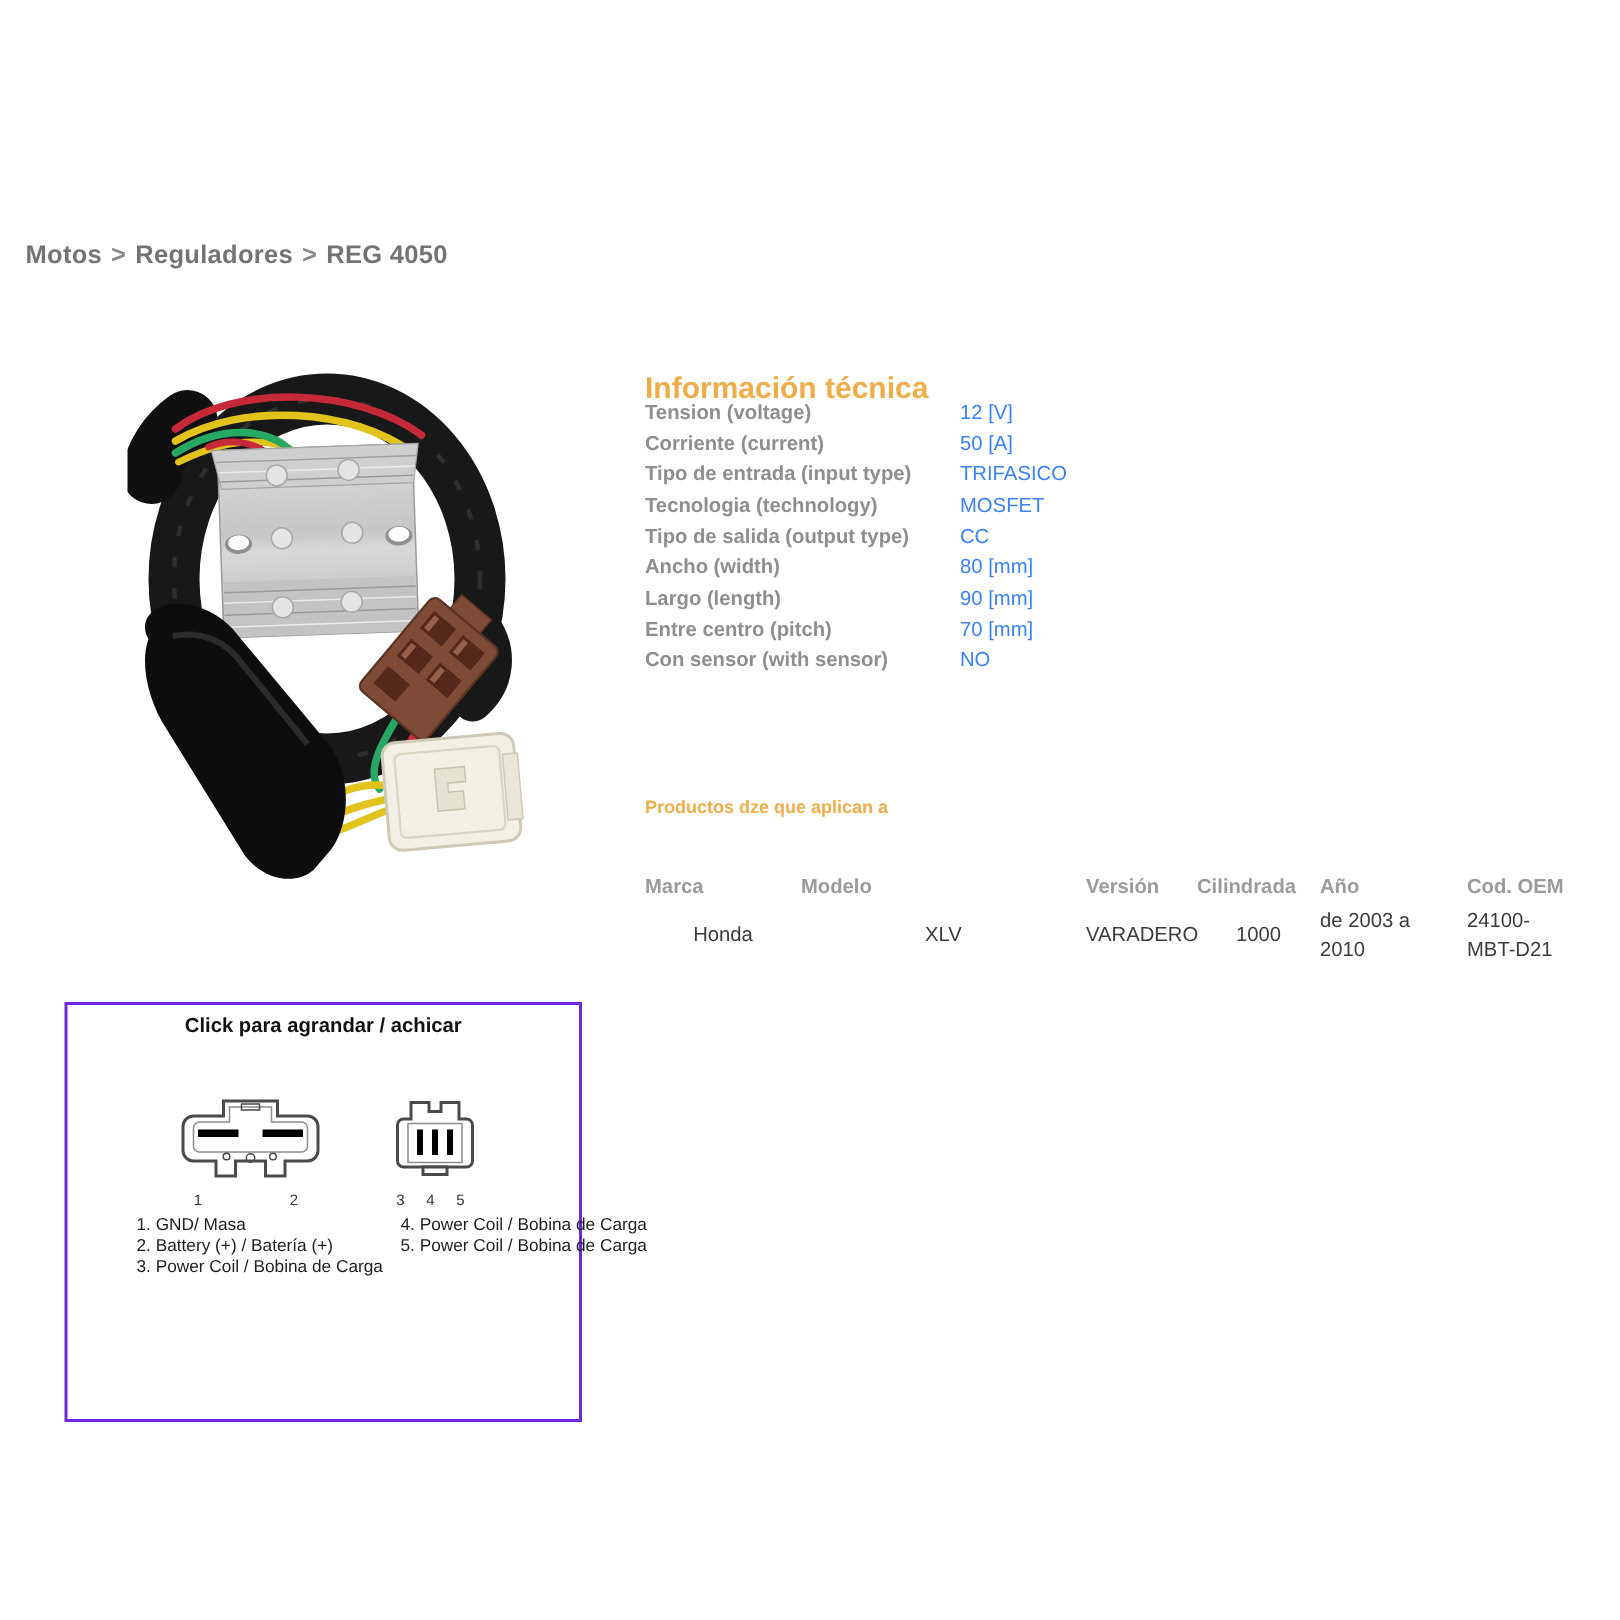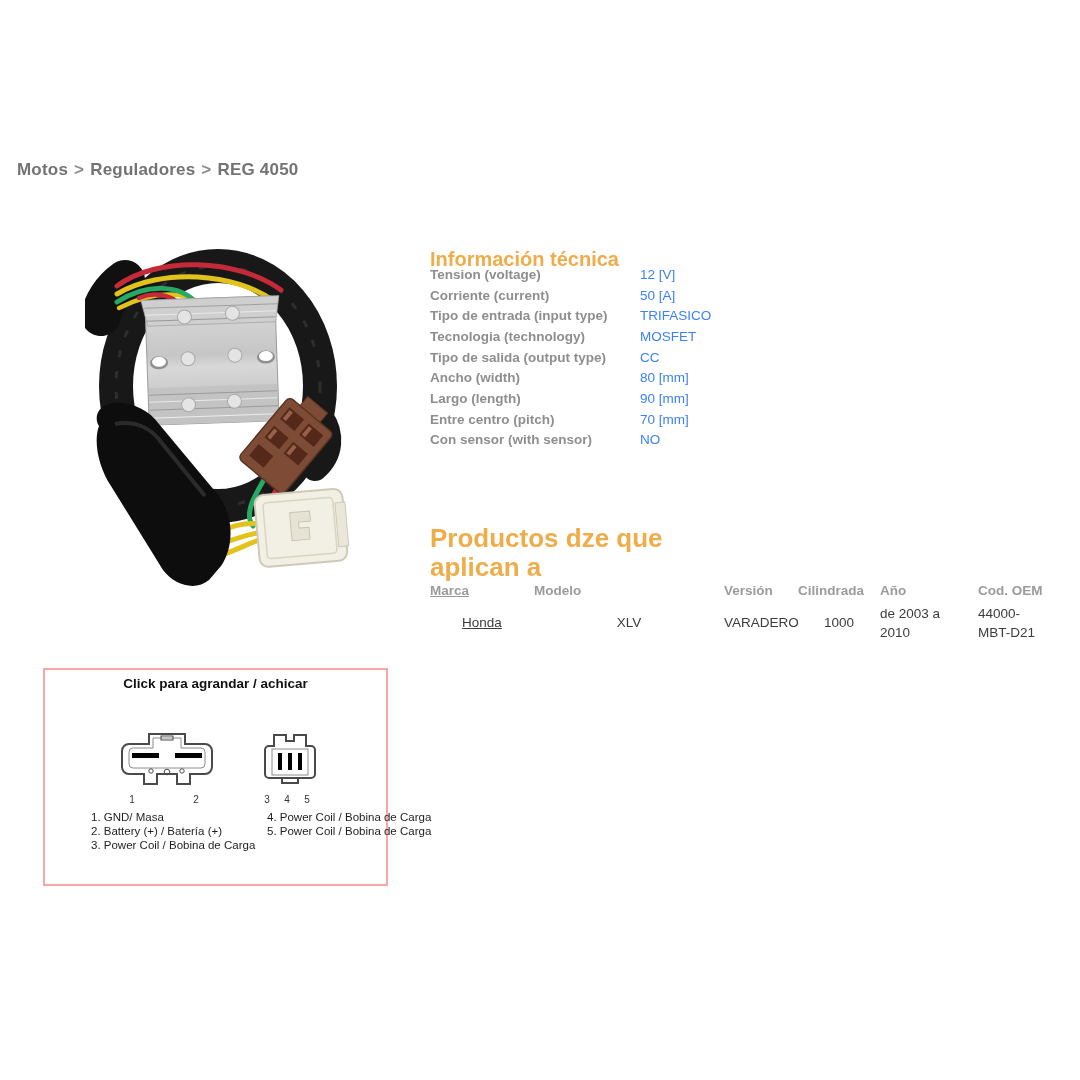--- a/index.html
+++ b/index.html
@@ -17,34 +17,34 @@
 
   
   .tech-title{position:absolute;left:430px;top:248px;font-size:20px;font-weight:bold;
               color:#efad4a;}
   .tech-rows{position:absolute;left:430px;top:264px;width:330px;}
   .spec-row{display:flex;height:20.7px;align-items:center;font-size:13.5px;}
   .spec-label{width:210px;font-weight:bold;color:#8e8e8e;white-space:nowrap;}
   .spec-value{color:#3b82f6;white-space:nowrap;}
 
   
-  .apps-title{position:absolute;left:430px;top:524px;width:250px;font-size:26px;
+  .apps-title{position:absolute;left:430px;top:524px;width:250px;font-size:12px;
               font-weight:bold;color:#efad4a;line-height:29px;}
   .apps-header,.apps-body{position:absolute;left:430px;display:flex;font-size:13.5px;}
   .apps-header{top:583px;font-weight:bold;color:#9b9b9b;}
   .apps-body{top:604px;color:#3c3c3c;line-height:19px;}
-  .c0{width:104px;text-decoration:underline;} .c1{width:190px;} .c2{width:74px;white-space:nowrap;}
+  .c0{width:104px;} .c1{width:190px;} .c2{width:74px;white-space:nowrap;}
   .c3{width:82px;} .c4{width:98px;} .c5{width:90px;}
   .apps-body .cell-1line{padding-top:9px;text-align:center;}
   .apps-body .c4 .wrap{width:72px;}
   .apps-body .c5 .wrap{width:62px;}
 
   
-  .diagram-box{position:absolute;left:43px;top:668px;width:345px;height:218px;
-               border:2px solid #fca5a5;box-sizing:border-box;background:#fff;cursor:pointer;}
+  .diagram-box{position:absolute;left:43px;top:668px;width:345px;height:280px;
+               border:2px solid #6d28d9;box-sizing:border-box;background:#fff;cursor:pointer;}
   .diagram-title{margin-top:6px;text-align:center;font-size:13.5px;font-weight:bold;color:#111;}
   .diagram-svg{position:absolute;left:0;top:52px;width:345px;height:92px;}
   .legend{position:absolute;left:0;top:140px;width:100%;font-size:11.5px;color:#1e1e1e;}
   .legend-col{position:absolute;top:0;line-height:14px;white-space:nowrap;margin-left:32px;}
   .legend-col.one{left:14px;} .legend-col.two{left:190px;}
   .pinnum{font-size:10px;fill:#333;font-family:"Liberation Sans",sans-serif;}
 </style>
 </head>
 <body>
 
@@ -193,21 +193,21 @@
     <span class="c3">Cilindrada</span>
     <span class="c4">Año</span>
     <span class="c5">Cod. OEM</span>
   </div>
   <div class="apps-body">
     <span class="c0 cell-1line">Honda</span>
     <span class="c1 cell-1line">XLV</span>
     <span class="c2 cell-1line">VARADERO</span>
     <span class="c3 cell-1line">1000</span>
     <span class="c4"><span class="wrap" style="display:inline-block">de 2003 a 2010</span></span>
-    <span class="c5"><span class="wrap" style="display:inline-block">44000-MBT-D21</span></span>
+    <span class="c5"><span class="wrap" style="display:inline-block">24100-MBT-D21</span></span>
   </div>
 
   <div class="diagram-box">
     <div class="diagram-title">Click para agrandar / achicar</div>
 
     <svg class="diagram-svg" viewBox="0 0 345 92">
 
       <g fill="#ffffff" stroke="#4a4a4a" stroke-width="2">
         <path d="M 84,22 h 20 v -10 h 36 v 10 h 20 a 7,7 0 0 1 7,7 v 16 a 7,7 0 0 1 -7,7
                  h -15 v 10 h -13 v -10 h -20 v 10 h -13 v -10 h -15 a 7,7 0 0 1 -7,-7

